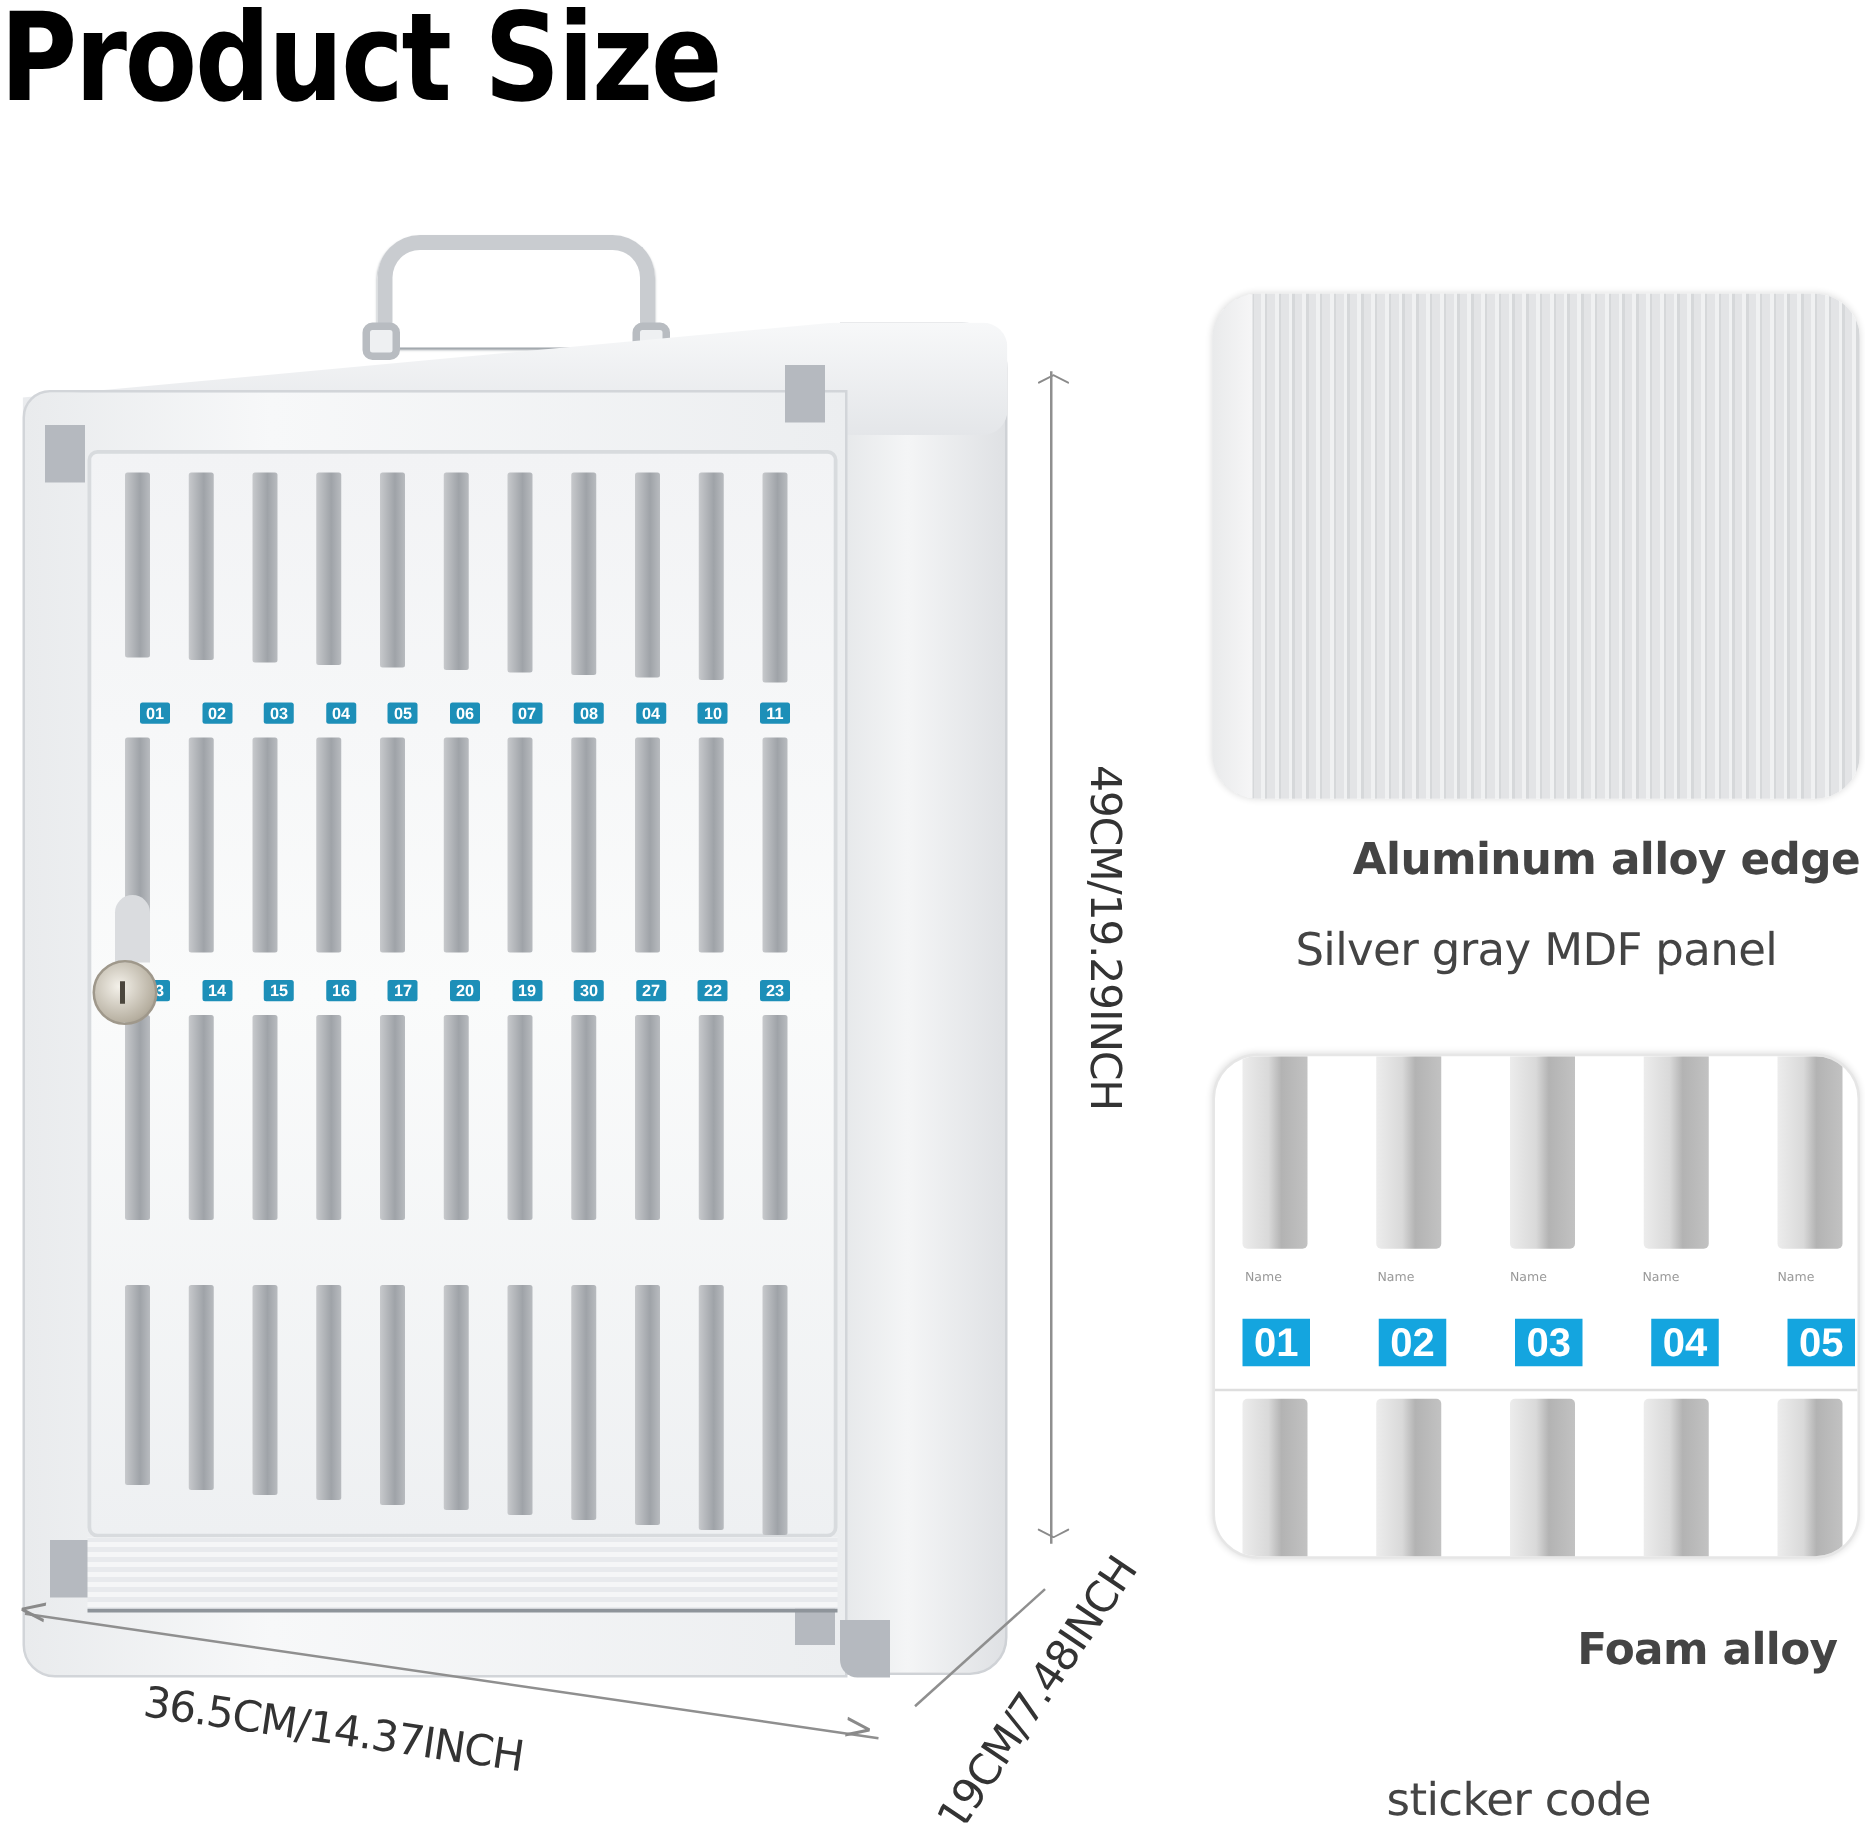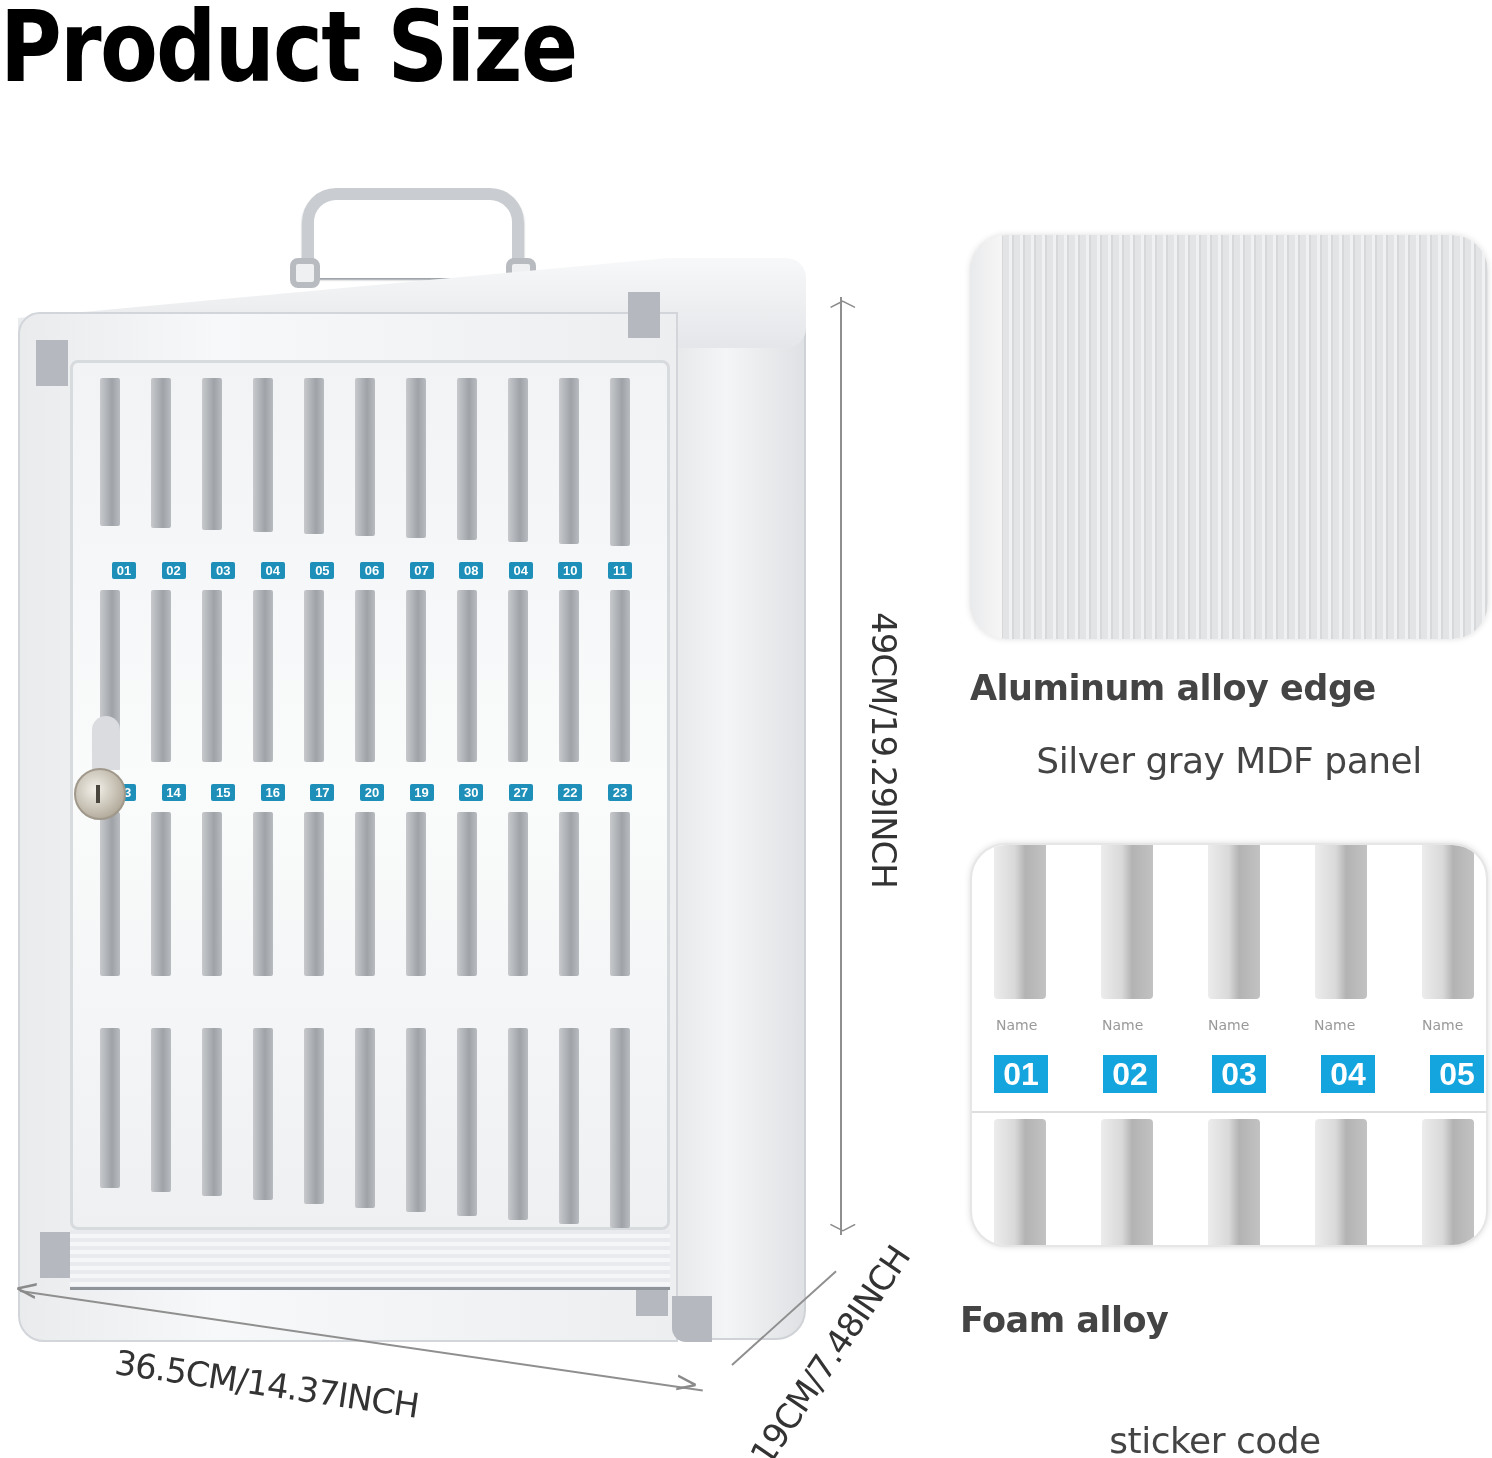--- a/index.html
+++ b/index.html
@@ -86,24 +86,24 @@
   .alloy-edge { position: absolute; left: 0; top: 0; width: 32px; height: 100%; background: linear-gradient(90deg, #e9eaeb, #f6f6f7); }
   .foam { left: 970px; top: 843px; width: 518px; height: 404px; background: #fff; border: 2px solid #e6e6e6; }
   .foam-slot-row { position: absolute; left: 22px; width: 480px; display: flex; justify-content: space-between; }
   .foam-slot { width: 52px; background: linear-gradient(90deg, #ececec 0%, #d9d9d9 40%, #b3b3b3 60%, #c2c2c2 100%); border-radius: 0 0 4px 4px; }
   .foam-sticker-row { position: absolute; left: 22px; top: 210px; width: 490px; display: flex; justify-content: space-between; }
   .foam-sticker {
     width: 54px; height: 38px; background: #14a5df; color: #fff;
     font-family: "Liberation Sans", sans-serif; font-weight: bold; font-size: 32px;
     display: flex; align-items: center; justify-content: center;
   }
-  .foam-name { position: absolute; top: 172px; font-size: 14px; color: #999; }
+  .foam-name { position: absolute; top: 172px; font-size: 10px; color: #999; }
   .foam-divider { position: absolute; left: 0; top: 266px; width: 100%; height: 2px; background: #dedede; }
 
-  .feature-title { position: absolute; font-family: "DejaVu Sans", sans-serif; font-weight: bold; color: #444; font-size: 35px; text-align: left; letter-spacing: -0.5px; }
+  .feature-title { position: absolute; font-family: "DejaVu Sans", sans-serif; font-weight: bold; color: #444; font-size: 35px; text-align: right; letter-spacing: -0.5px; }
   .feature-sub { position: absolute; font-family: "DejaVu Sans", sans-serif; color: #444; font-size: 36px; text-align: center; letter-spacing: -0.5px; }
 </style>
 </head>
 <body>
 
 <div class="title">Product Size</div>
 
 <div class="cabinet">
   <div class="handle"></div>
   <div class="handle-foot" style="left:290px;"></div>

